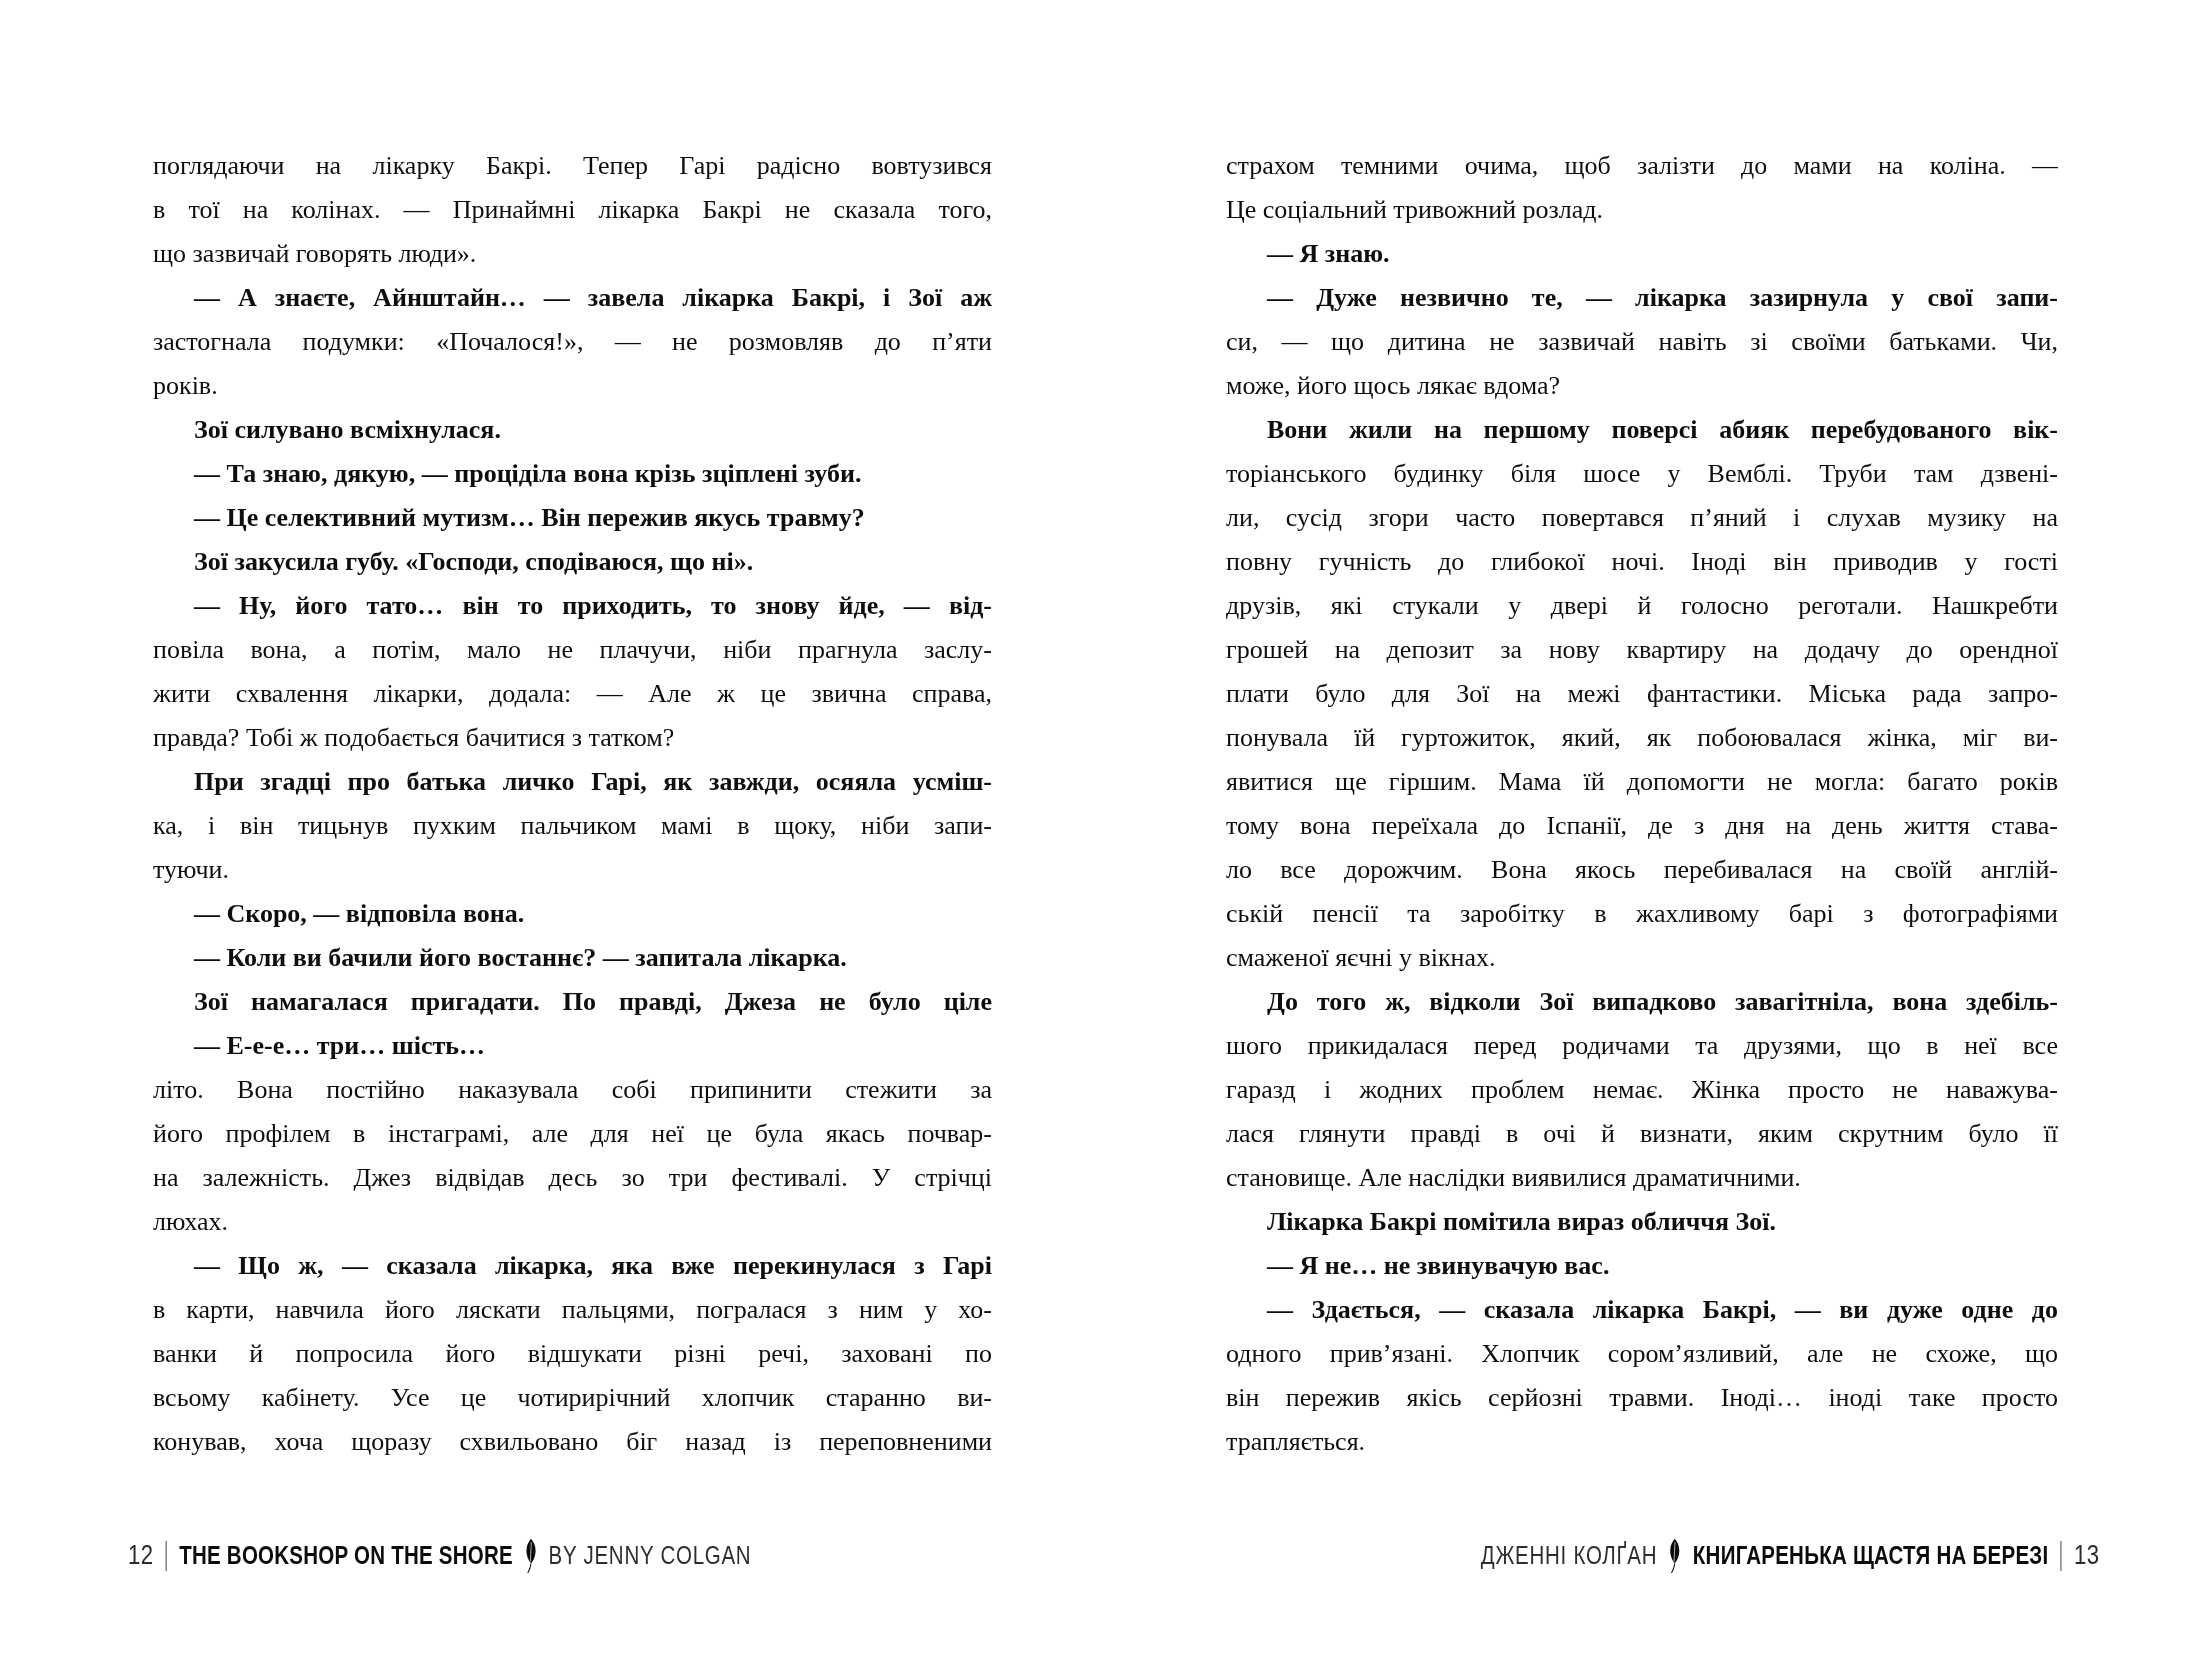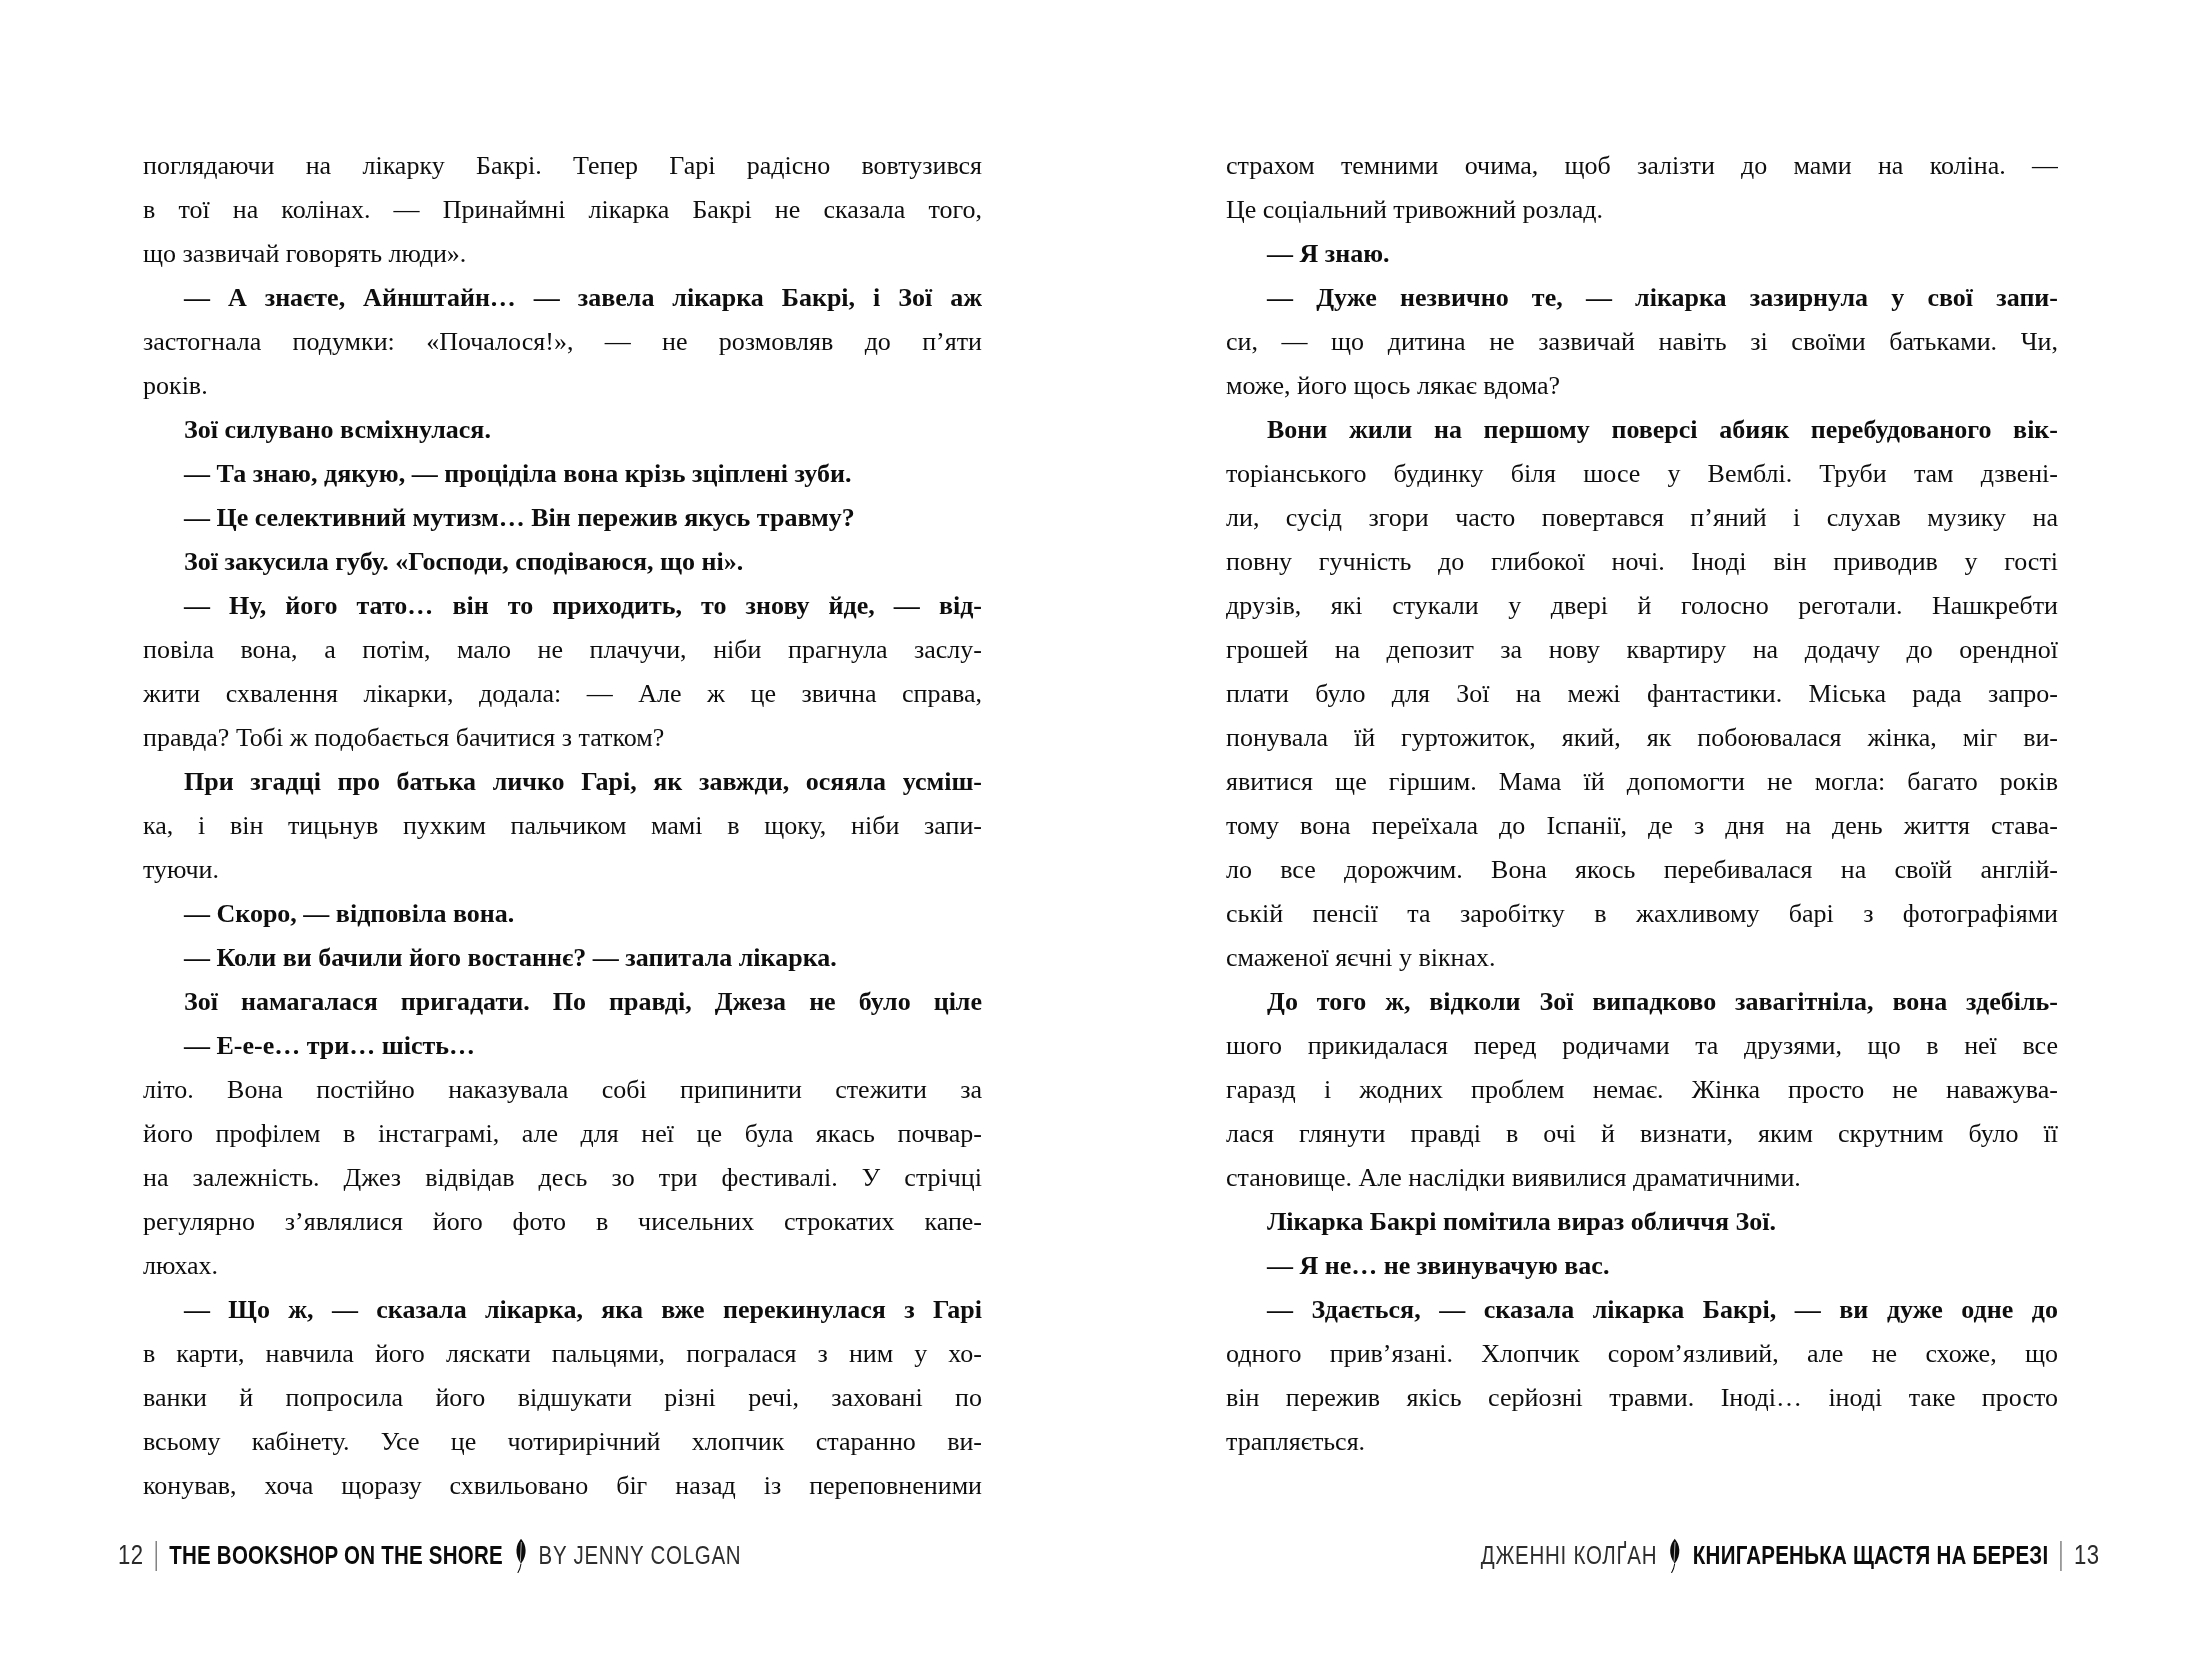--- a/index.html
+++ b/index.html
@@ -4,21 +4,21 @@
 <style>
   html,body{margin:0;padding:0;}
   body{
     width:2205px;height:1654px;position:relative;
     background:#ffffff;color:#0e0e0e;
     font-family:"Liberation Serif", serif;
     overflow:hidden;
   }
   .spread{position:absolute;inset:0;}
   .page{position:absolute;top:0;height:1654px;width:1102px;}
-  .page.left{left:0;}
+  .page.left{left:10px;}
   .page.right{left:1103px;}
 
   .text-block{
     position:absolute;top:144px;
     font-size:26px;line-height:44px;
   }
   #left-text{left:143px;width:839px;}
   #right-text{left:123px;width:832px;}   
 
   .line{
@@ -71,21 +71,20 @@
         <div class="line indent">При згадці про батька личко Гарі, як завжди, осяяла усміш-</div>
         <div class="line">ка, і він тицьнув пухким пальчиком мамі в щоку, ніби запи-</div>
         <div class="line end">туючи.</div>
         <div class="line end indent">— Скоро, — відповіла вона.</div>
         <div class="line end indent">— Коли ви бачили його востаннє? — запитала лікарка.</div>
         <div class="line indent">Зої намагалася пригадати. По правді, Джеза не було ціле</div>
         <div class="line end indent">— Е-е-е… три… шість…</div>
         <div class="line">літо. Вона постійно наказувала собі припинити стежити за</div>
         <div class="line">його профілем в інстаграмі, але для неї це була якась почвар-</div>
         <div class="line">на залежність. Джез відвідав десь зо три фестивалі. У стрічці</div>
-        <div class="line">регулярно з’являлися його фото в чисельних строкатих капе-</div>
         <div class="line end">люхах.</div>
         <div class="line indent">— Що ж, — сказала лікарка, яка вже перекинулася з Гарі</div>
         <div class="line">в карти, навчила його ляскати пальцями, погралася з ним у хо-</div>
         <div class="line">ванки й попросила його відшукати різні речі, заховані по</div>
         <div class="line">всьому кабінету. Усе це чотирирічний хлопчик старанно ви-</div>
         <div class="line">конував, хоча щоразу схвильовано біг назад із переповненими</div>
       </div>
     <footer class="footer left">
       <span class="pgnum">12</span>
       <span class="vbar"></span>

